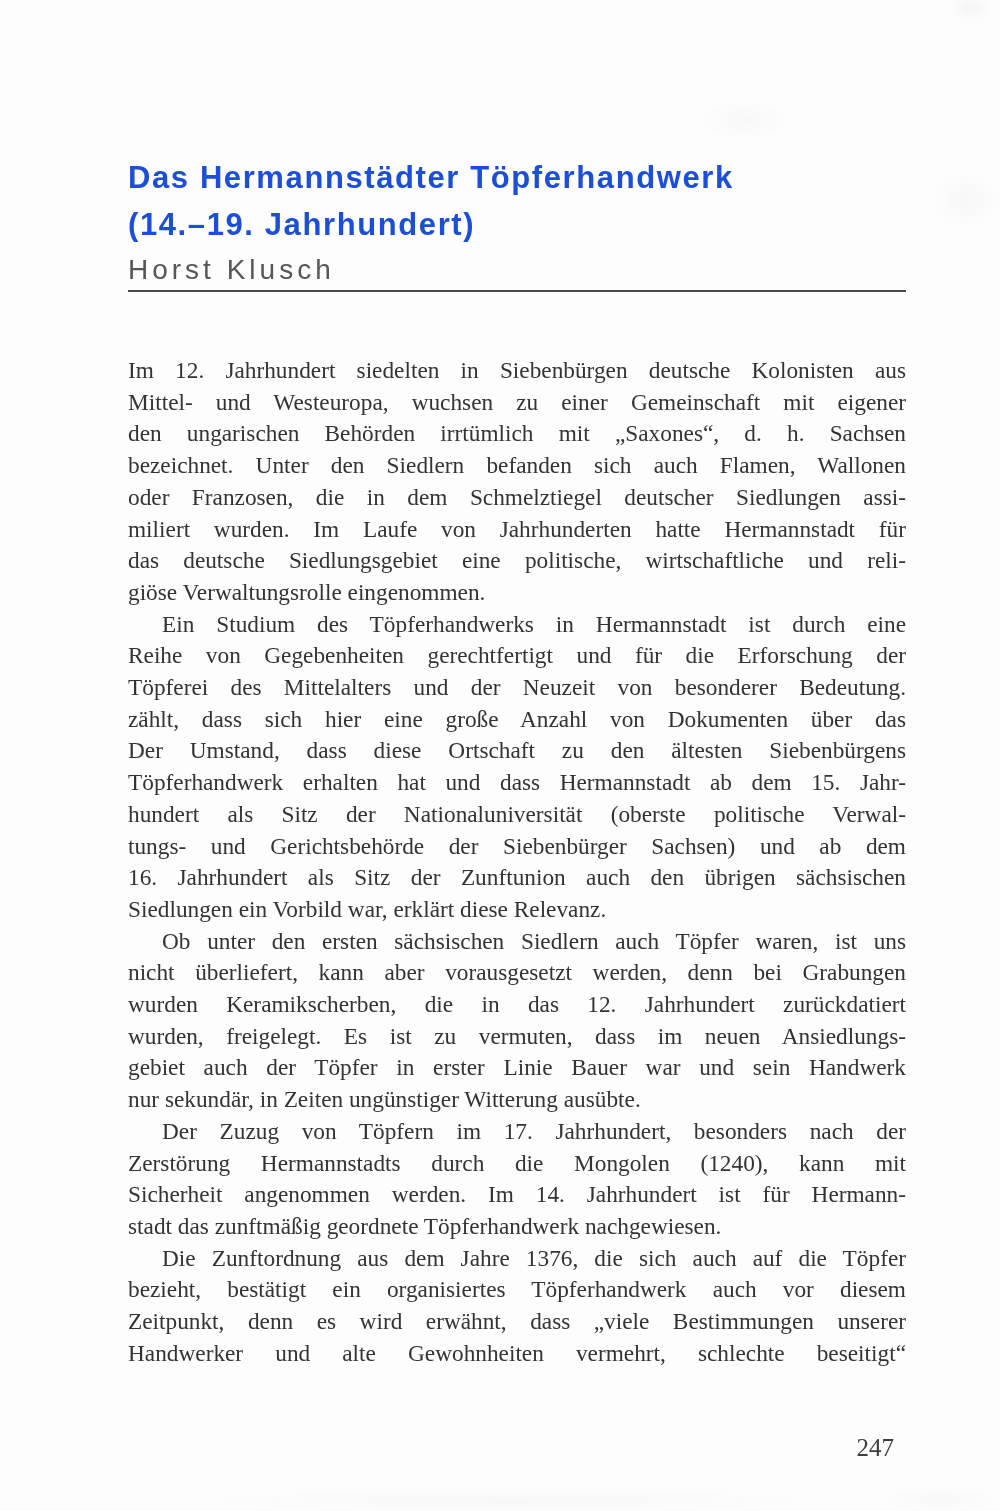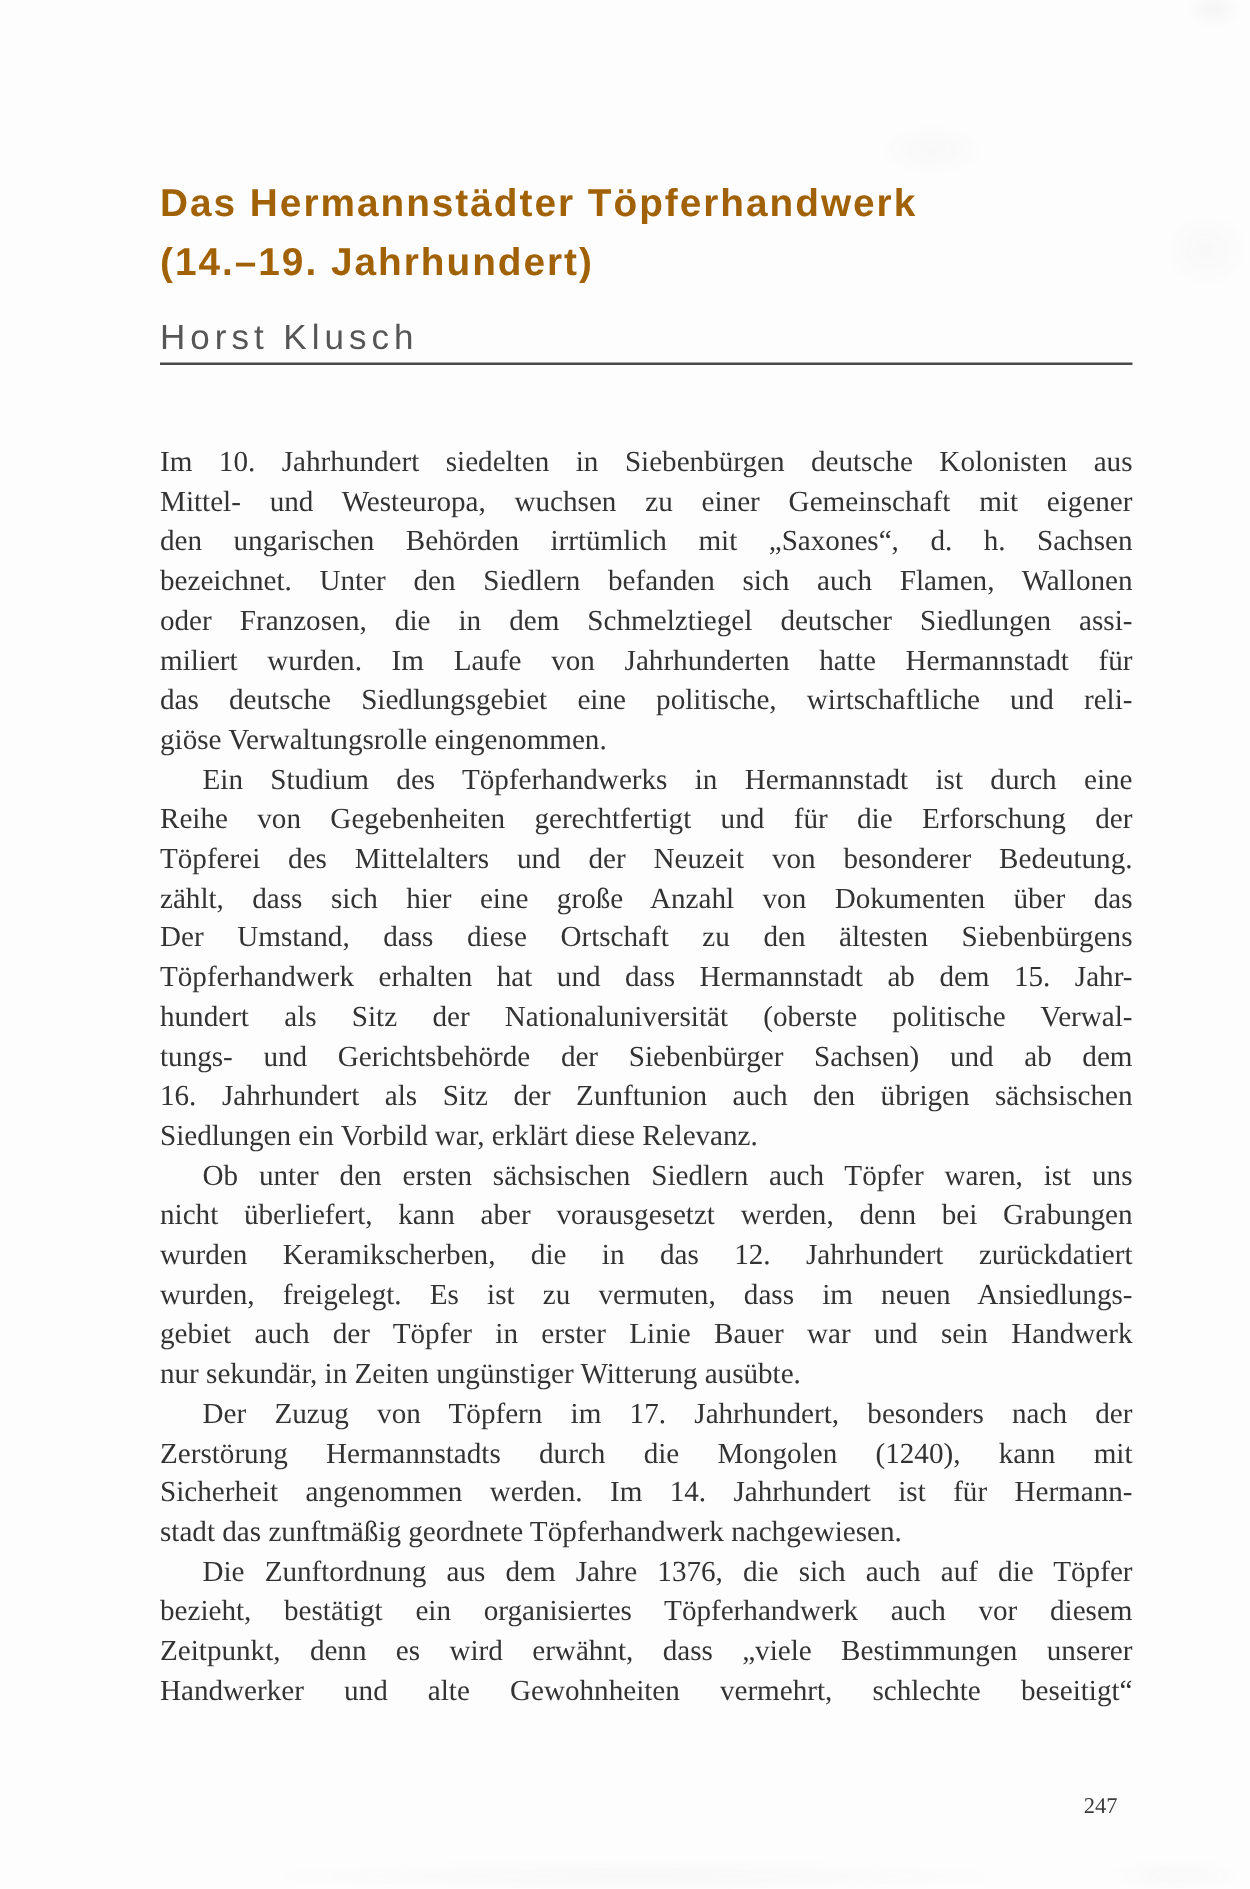--- a/index.html
+++ b/index.html
@@ -24,29 +24,29 @@
   }
   .art1 { left: 950px; top: 0px;    width: 42px;  height: 16px; opacity: .28; }
   .art2 { left: 700px; top: 100px;  width: 90px;  height: 40px; opacity: .10; }
   .art3 { left: 930px; top: 170px;  width: 70px;  height: 60px; opacity: .10; }
   .art4 { left: 170px; top: 1492px; width: 680px; height: 18px; opacity: .14; }
   .art5 { left: 880px; top: 1490px; width: 120px; height: 20px; opacity: .12; }
 
   .title {
     position: absolute;
     left: 128px;
-    top: 139px;
+    top: 154px;
     width: 800px;
     margin: 0;
     font-family: "Liberation Sans", sans-serif;
     font-weight: 700;
     font-size: 31px;
     line-height: 47px;
     letter-spacing: 1.6px;
-    color: #a16207;
+    color: #1d4ed8;
   }
   .title .tl { display: block; }
 
   .author {
     position: absolute;
     left: 128px;
     top: 254px;
     font-family: "Liberation Sans", sans-serif;
     font-weight: 400;
     font-size: 28px;
@@ -79,21 +79,21 @@
   }
   .line.last { text-align-last: left; }
   .para.indent .line.first { text-indent: 34px; }
 
   .pagenum {
     position: absolute;
     left: 128px;
     top: 1434px;
     width: 766px;
     text-align: right;
-    font-size: 18px;
+    font-size: 25px;
     color: #3d3d3d;
   }
 </style>
 </head>
 <body>
 
 <div class="page">
   <div class="artifact art1"></div>
   <div class="artifact art2"></div>
   <div class="artifact art3"></div>
@@ -103,21 +103,21 @@
   <h1 class="title">
     <span class="tl">Das Hermannstädter Töpferhandwerk</span>
     <span class="tl">(14.–19. Jahrhundert)</span>
   </h1>
 
   <div class="author">Horst Klusch</div>
   <div class="rule"></div>
 
   <div class="body-block">
       <div class="para">
-        <div class="line first">Im 10. Jahrhundert siedelten in Siebenbürgen deutsche Kolonisten aus</div>
+        <div class="line first">Im 12. Jahrhundert siedelten in Siebenbürgen deutsche Kolonisten aus</div>
         <div class="line">Mittel- und Westeuropa, wuchsen zu einer Gemeinschaft mit eigener</div>
         <div class="line">den ungarischen Behörden irrtümlich mit „Saxones“, d. h. Sachsen</div>
         <div class="line">bezeichnet. Unter den Siedlern befanden sich auch Flamen, Wallonen</div>
         <div class="line">oder Franzosen, die in dem Schmelztiegel deutscher Siedlungen assi-</div>
         <div class="line">miliert wurden. Im Laufe von Jahrhunderten hatte Hermannstadt für</div>
         <div class="line">das deutsche Siedlungsgebiet eine politische, wirtschaftliche und reli-</div>
         <div class="line last">giöse Verwaltungsrolle eingenommen.</div>
       </div>
       <div class="para indent">
         <div class="line first">Ein Studium des Töpferhandwerks in Hermannstadt ist durch eine</div>

